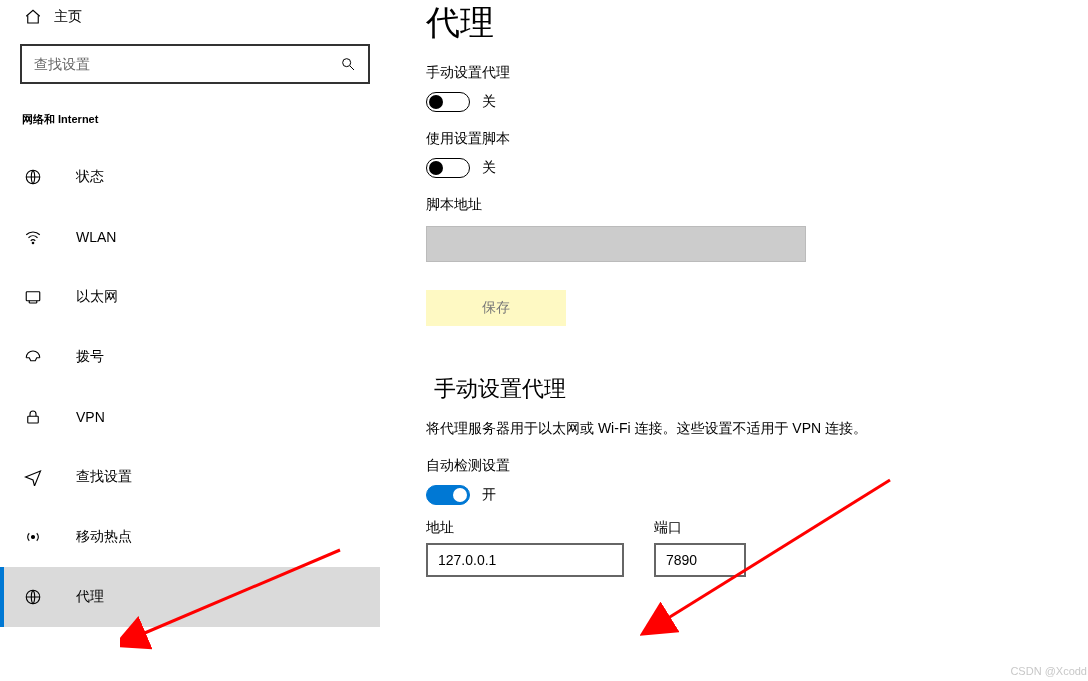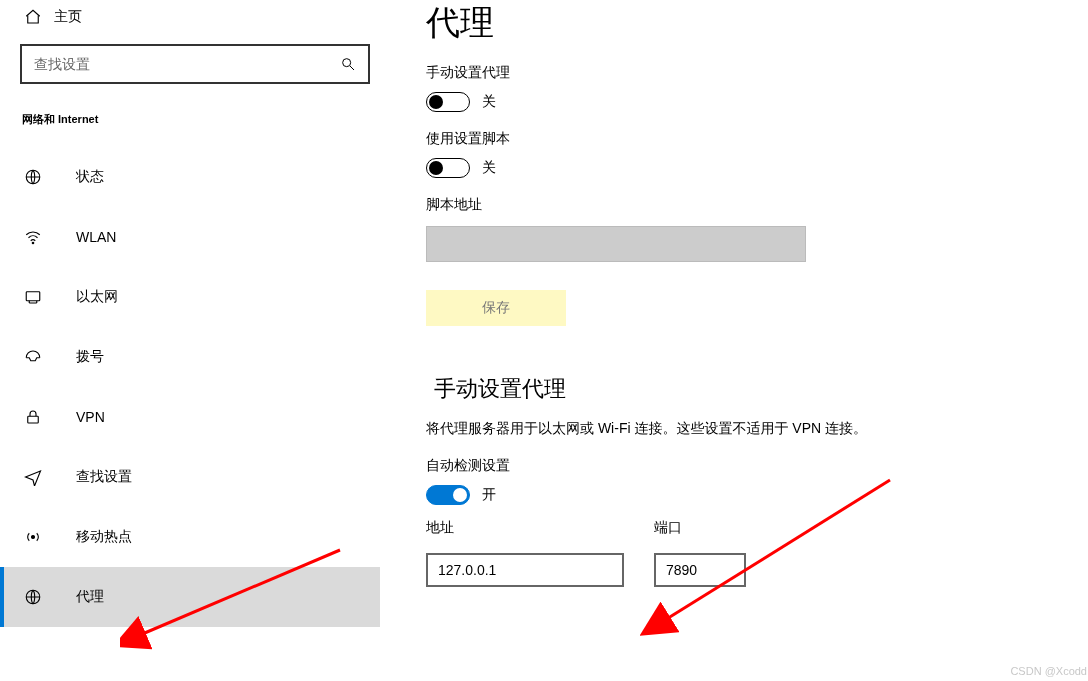--- a/index.html
+++ b/index.html
@@ -131,21 +131,21 @@
 
   .section-title {
     font-size:22px;
     font-weight:400;
     margin-top:48px;
     margin-left:8px;
   }
   .section-desc { font-size:14px; margin-top:14px; line-height:1.5; }
 
   .fields-row { display:flex; gap:30px; margin-top:14px; }
-  .field-col { display:flex; flex-direction:column;gap:10px; }
+  .field-col { display:flex; flex-direction:column; }
   .field-col label { font-size:14px; margin-bottom:6px; }
   .text-input {
     height:34px;
     border:2px solid #666;
     padding:0 10px;
     font-size:14px;
     font-family:inherit;
     outline:none;
   }
   .addr-input { width:198px; }

